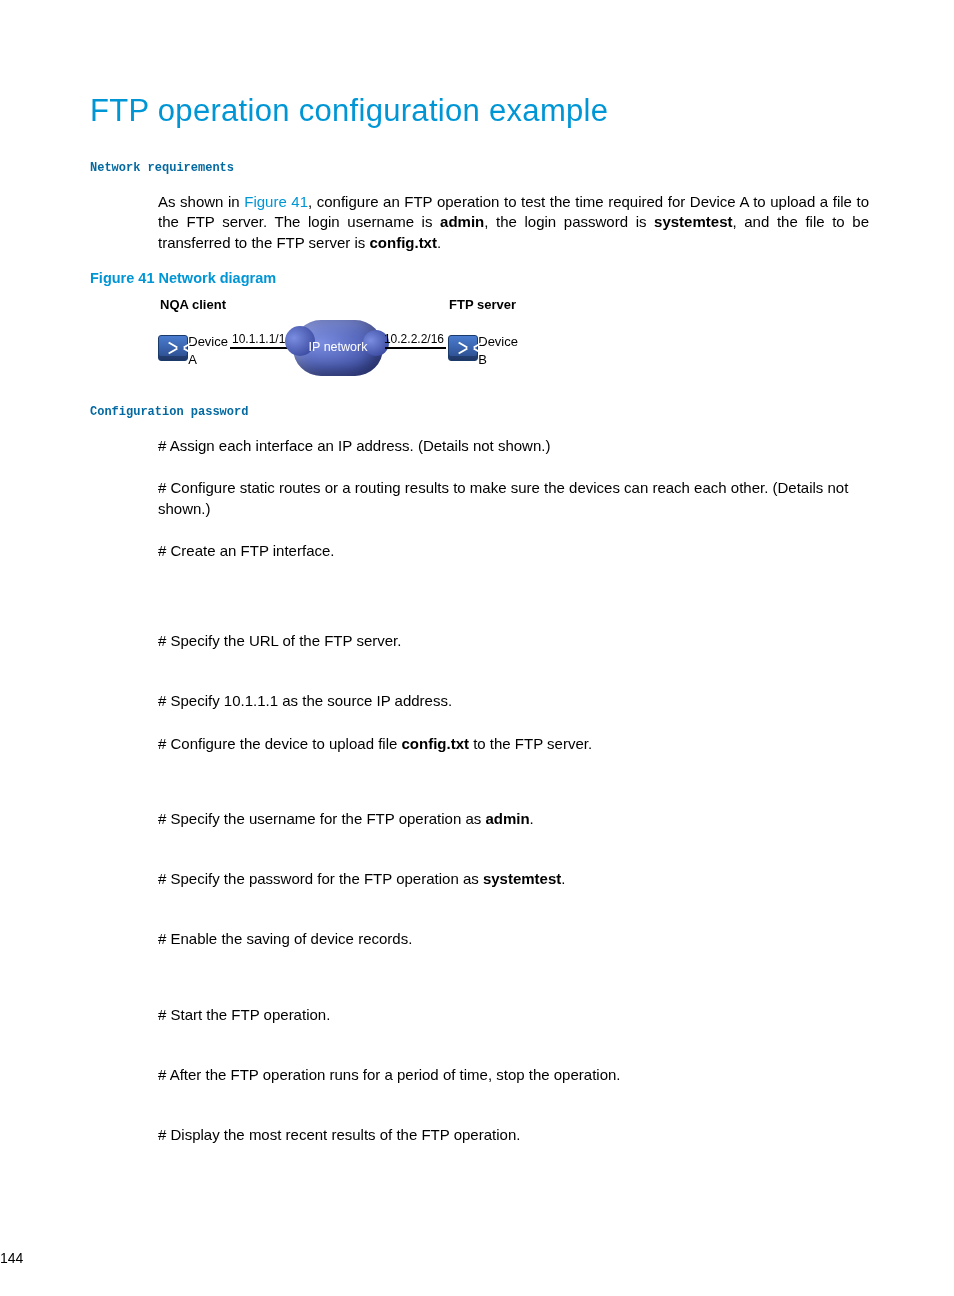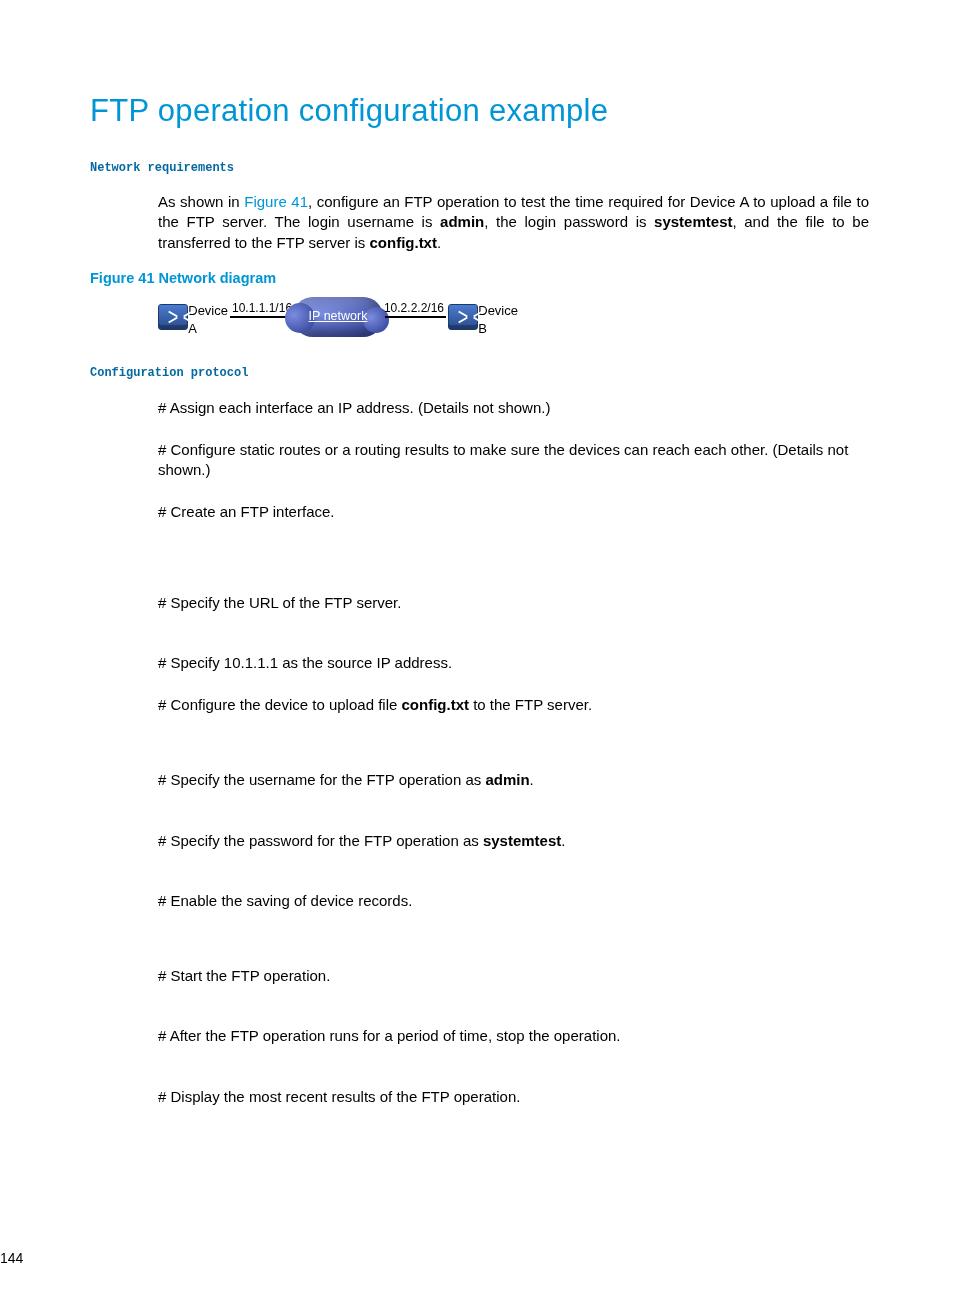--- a/index.html
+++ b/index.html
@@ -97,28 +97,27 @@
   .switch::after{top:14px;left:24px;transform:rotate(-150deg);}
   .switch .arr{position:absolute;width:10px;height:2px;background:#fff;}
   .switch .arr.a{top:8px;left:24px;transform:rotate(-30deg);}
   .switch .arr.b{top:14px;left:9px;transform:rotate(150deg);}
   .dev-name {
     font-family: Arial, sans-serif;
     font-size: 13px;
     margin-top: 6px;
   }
   .cloud {
-    width: 90px;height:40px;
+    width: 90px;height:56px;
     background: radial-gradient(ellipse at 30% 40%, #7a8de0, #3a4aa0 80%);
     border-radius: 28px;
     position:relative;
     display:flex;align-items:center;justify-content:center;
     color:#fff;font-size:12.5px;font-family:Arial,sans-serif;
     box-shadow: inset -6px -6px 14px rgba(0,0,0,.35), inset 6px 6px 14px rgba(255,255,255,.25);
-    text-decoration: underline;
   }
   .cloud::before,.cloud::after{
     content:"";position:absolute;background:inherit;border-radius:50%;
   }
   .cloud::before{width:30px;height:30px;left:-8px;top:6px;}
   .cloud::after{width:26px;height:26px;right:-6px;top:10px;}
   .wire {
     flex:1; height:2px; background:#000; margin: 0 2px;
     position:relative;
   }
@@ -139,20 +138,24 @@
 
 <h2 class="sub-heading">Network requirements</h2>
 
 <p class="body-para indent">
   <span>As shown in </span><span class="link">Figure 41</span><span>, configure an FTP operation to test the time required for Device A to upload a file to the FTP server. The login username is </span><b>admin</b><span>, the login password is </span><b>systemtest</b><span>, and the file to be transferred to the FTP server is </span><b>config.txt</b><span>.</span>
 </p>
 
 <div class="figure-caption indent">Figure 41 Network diagram</div>
 
 <div class="diagram">
+  <div class="head-row">
+    <span class="diag-label">NQA client</span>
+    <span class="diag-label">FTP server</span>
+  </div>
   <div class="mid-row">
     <div class="dev-col">
       <div class="switch">
           <span class="arr a"></span>
           <span class="arr b"></span>
         </div>
       <div class="dev-name">Device A</div>
     </div>
     <div class="wire">
       <span class="ip left">10.1.1.1/16</span>
@@ -166,21 +169,21 @@
     <div class="dev-col">
       <div class="switch">
           <span class="arr a"></span>
           <span class="arr b"></span>
         </div>
       <div class="dev-name">Device B</div>
     </div>
   </div>
 </div>
 
-<h2 class="sub-heading">Configuration protocol</h2>
+<h2 class="sub-heading">Configuration password</h2>
 
 <p class="step tight"># Assign each interface an IP address. (Details not shown.)</p>
 <p class="step"># Configure static routes or a routing results to make sure the devices can reach each other. (Details not shown.)</p>
 <p class="step"># Create an FTP interface.</p>
 <p class="step" style="margin-top:70px"># Specify the URL of the FTP server.</p>
 <p class="step" style="margin-top:40px"># Specify 10.1.1.1 as the source IP address.</p>
 <p class="step" style="">
   <span># Configure the device to upload file </span><b>config.txt</b><span> to the FTP server.</span>
 </p>
 <p class="step" style="margin-top:55px">

